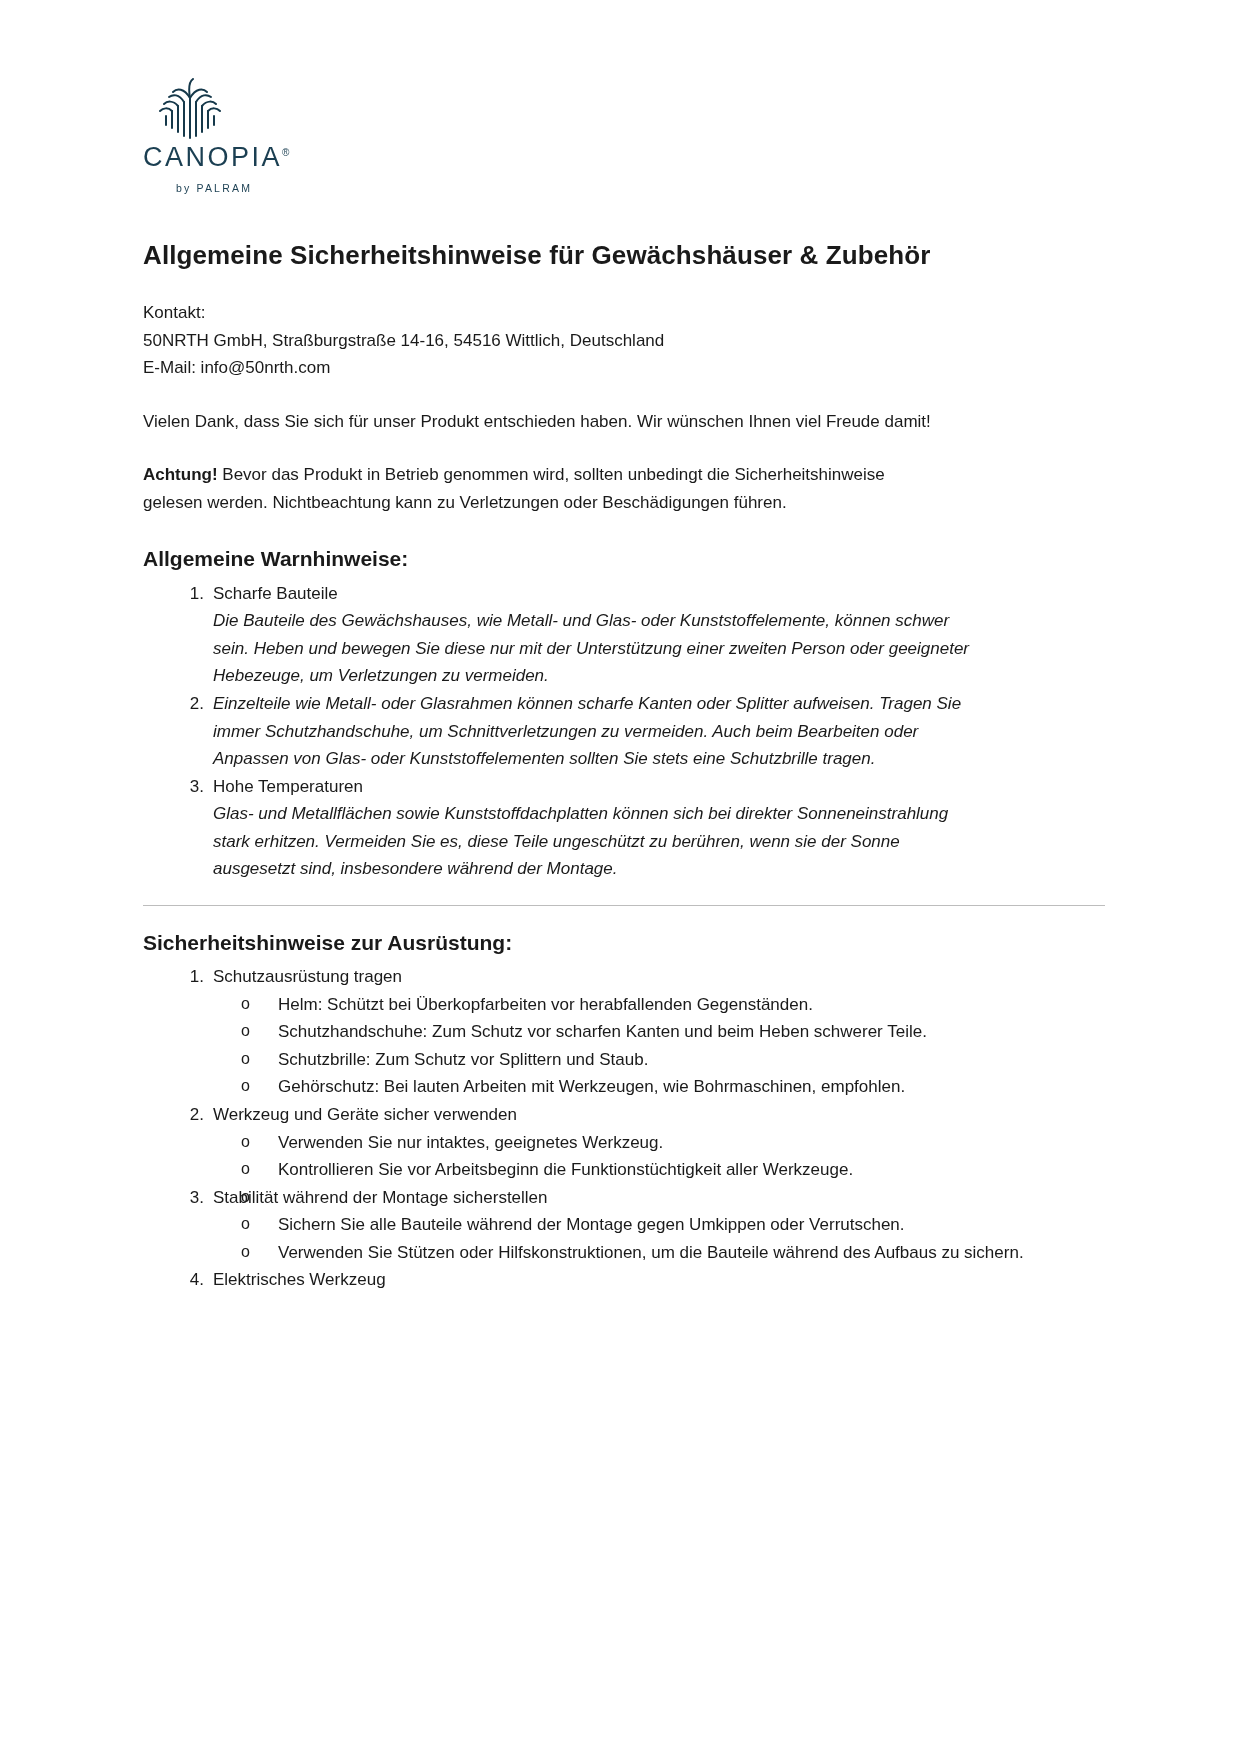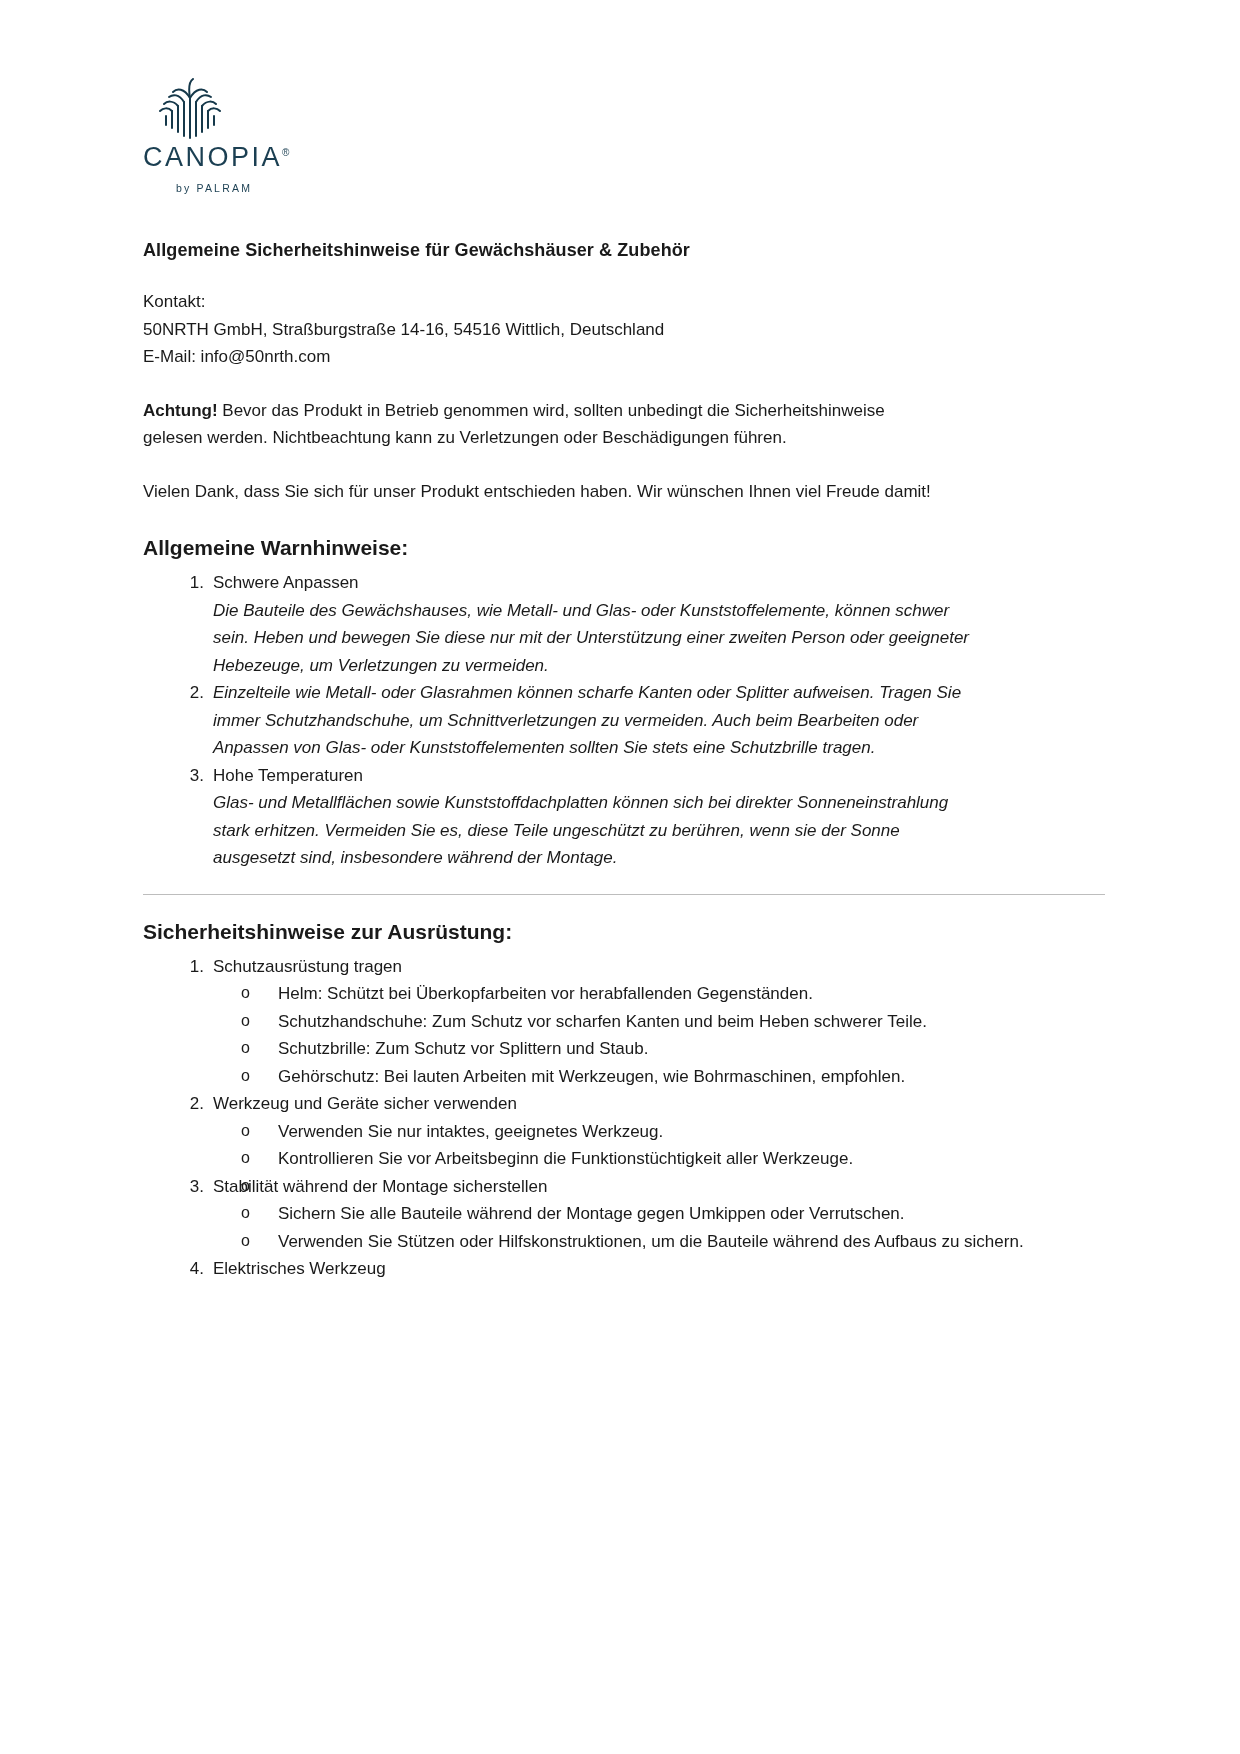--- a/index.html
+++ b/index.html
@@ -51,21 +51,21 @@
     font-size: 10.5px;
     letter-spacing: 2.2px;
     color: #1b3f52;
     text-align: center;
     margin-top: 11px;
     padding-left: 12px;
   }
 
   
   h1.doc-title {
-    font-size: 18px;
+    font-size: 26px;
     font-weight: bold;
     margin: 0 0 26px 0;
     line-height: 1.35;
     letter-spacing: .1px;
   }
   .para {
     font-size: 17px;
     line-height: 1.62;
     margin: 17px 0 26px 0;
     max-width: 800px;
@@ -166,29 +166,29 @@
   </div>
 
   <h1 class="doc-title">Allgemeine Sicherheitshinweise für Gewächshäuser &amp; Zubehör</h1>
 
   <div class="para">
     <span class="contact-line">Kontakt:</span>
     <span class="contact-line">50NRTH GmbH, Straßburgstraße 14-16, 54516 Wittlich, Deutschland</span>
     <span class="contact-line">E-Mail: info@50nrth.com</span>
   </div>
 
+  <p class="para">Vielen Dank, dass Sie sich für unser Produkt entschieden haben. Wir wünschen Ihnen viel Freude damit!</p>
+
   <p class="para"><b>Achtung!</b><span> Bevor das Produkt in Betrieb genommen wird, sollten unbedingt die Sicherheitshinweise gelesen werden. Nichtbeachtung kann zu Verletzungen oder Beschädigungen führen.</span></p>
-
-  <p class="para">Vielen Dank, dass Sie sich für unser Produkt entschieden haben. Wir wünschen Ihnen viel Freude damit!</p>
 
   <div class="section-head">Allgemeine Warnhinweise:</div>
   <ol class="num-list">
     <li>
       <span class="li-num">1.</span>
-      <span class="li-head">Schwere Anpassen</span>
+      <span class="li-head">Scharfe Bauteile</span>
       <span class="li-body">Die Bauteile des Gewächshauses, wie Metall- und Glas- oder Kunststoffelemente, können schwer sein. Heben und bewegen Sie diese nur mit der Unterstützung einer zweiten Person oder geeigneter Hebezeuge, um Verletzungen zu vermeiden.</span>
     </li>
     <li>
       <span class="li-num">2.</span>
       <span class="li-body">Einzelteile wie Metall- oder Glasrahmen können scharfe Kanten oder Splitter aufweisen. Tragen Sie immer Schutzhandschuhe, um Schnittverletzungen zu vermeiden. Auch beim Bearbeiten oder Anpassen von Glas- oder Kunststoffelementen sollten Sie stets eine Schutzbrille tragen.</span>
     </li>
     <li>
       <span class="li-num">3.</span>
       <span class="li-head">Hohe Temperaturen</span>
       <span class="li-body">Glas- und Metallflächen sowie Kunststoffdachplatten können sich bei direkter Sonneneinstrahlung stark erhitzen. Vermeiden Sie es, diese Teile ungeschützt zu berühren, wenn sie der Sonne ausgesetzt sind, insbesondere während der Montage.</span>

